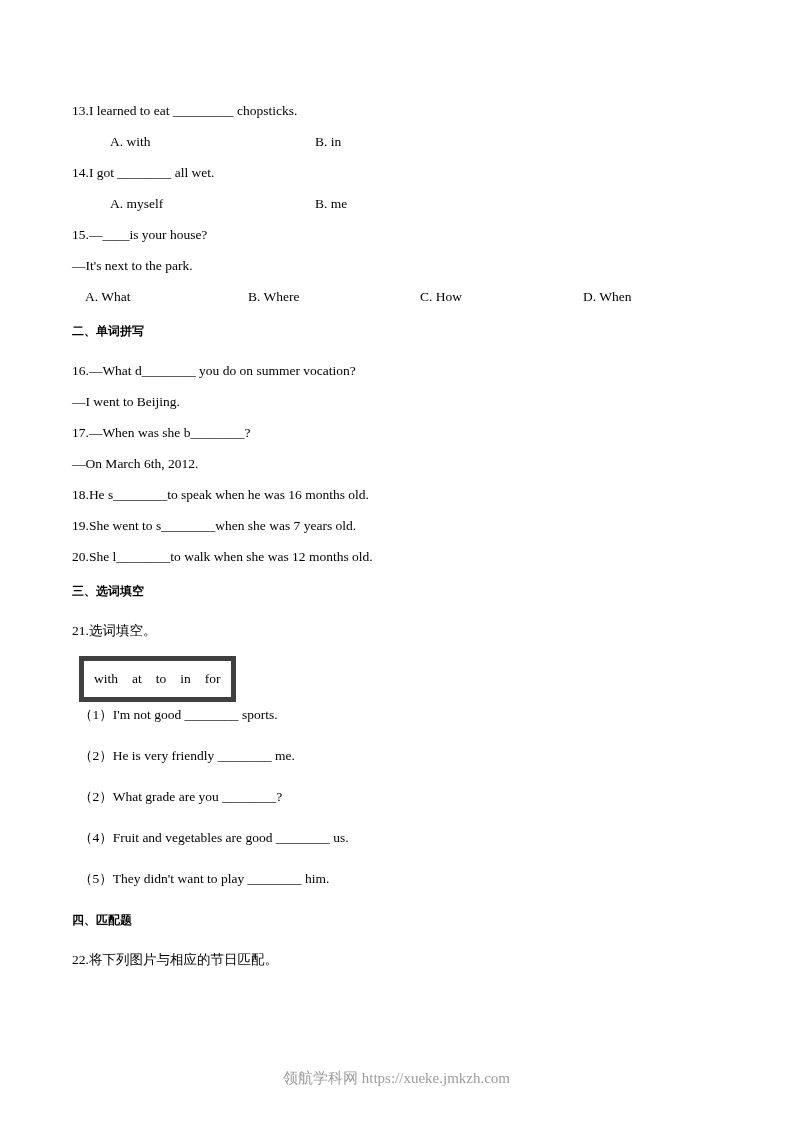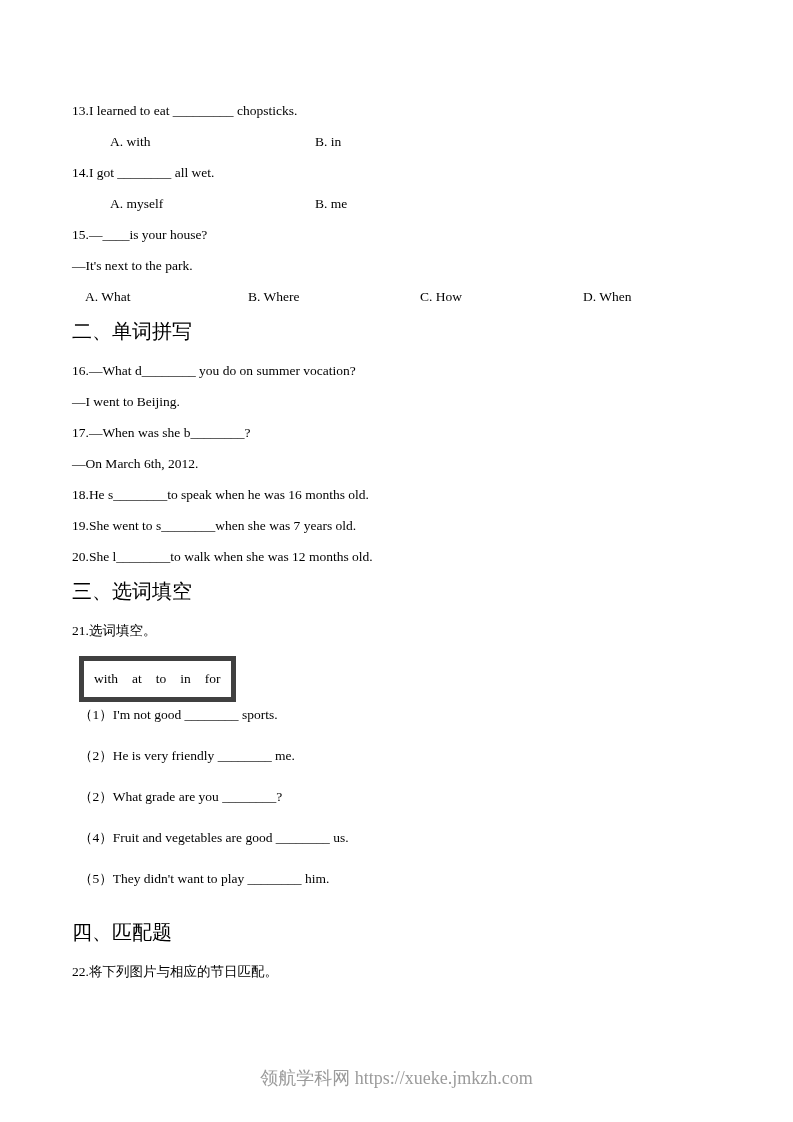--- a/index.html
+++ b/index.html
@@ -26,28 +26,28 @@
   }
   .options {
     padding-left: 13px;
     display: flex;
   }
   .opt { display: inline-block; }
   .w205 { width: 205px; margin-left: 25px; }
   .w163 { width: 163px; }
   .w172 { width: 172px; }
   .section-title {
-    font-weight: normal;
-    font-size: 20px;
+    font-weight: bold;
+    font-size: 12px;
     line-height: 31px;
     margin-top: 4px;
     margin-bottom: 8px;
     font-family: "Liberation Sans", "Liberation Serif", sans-serif;
   }
-  .section-title.s4 { margin-top: 18px; }
+  .section-title.s4 { margin-top: 6px; }
   .word-bank {
     margin-left: 7px;
     margin-top: 10px;
     display: inline-flex;
     border: 5px solid #404040;
     padding: 8px 10px;
     gap: 14px;
     font-size: 13.5px;
     line-height: 20px;
   }
@@ -57,21 +57,21 @@
     padding-left: 7px;
     white-space: pre;
   }
   .footer {
     position: absolute;
     top: 1068px;
     left: 0;
     width: 100%;
     text-align: center;
     color: #9b9b9b;
-    font-size: 18px;
+    font-size: 15px;
     line-height: 20px;
     font-family: "Liberation Serif", serif;
   }
 </style>
 </head>
 <body>
 
 <div class="page">
   <div class="content">
 

